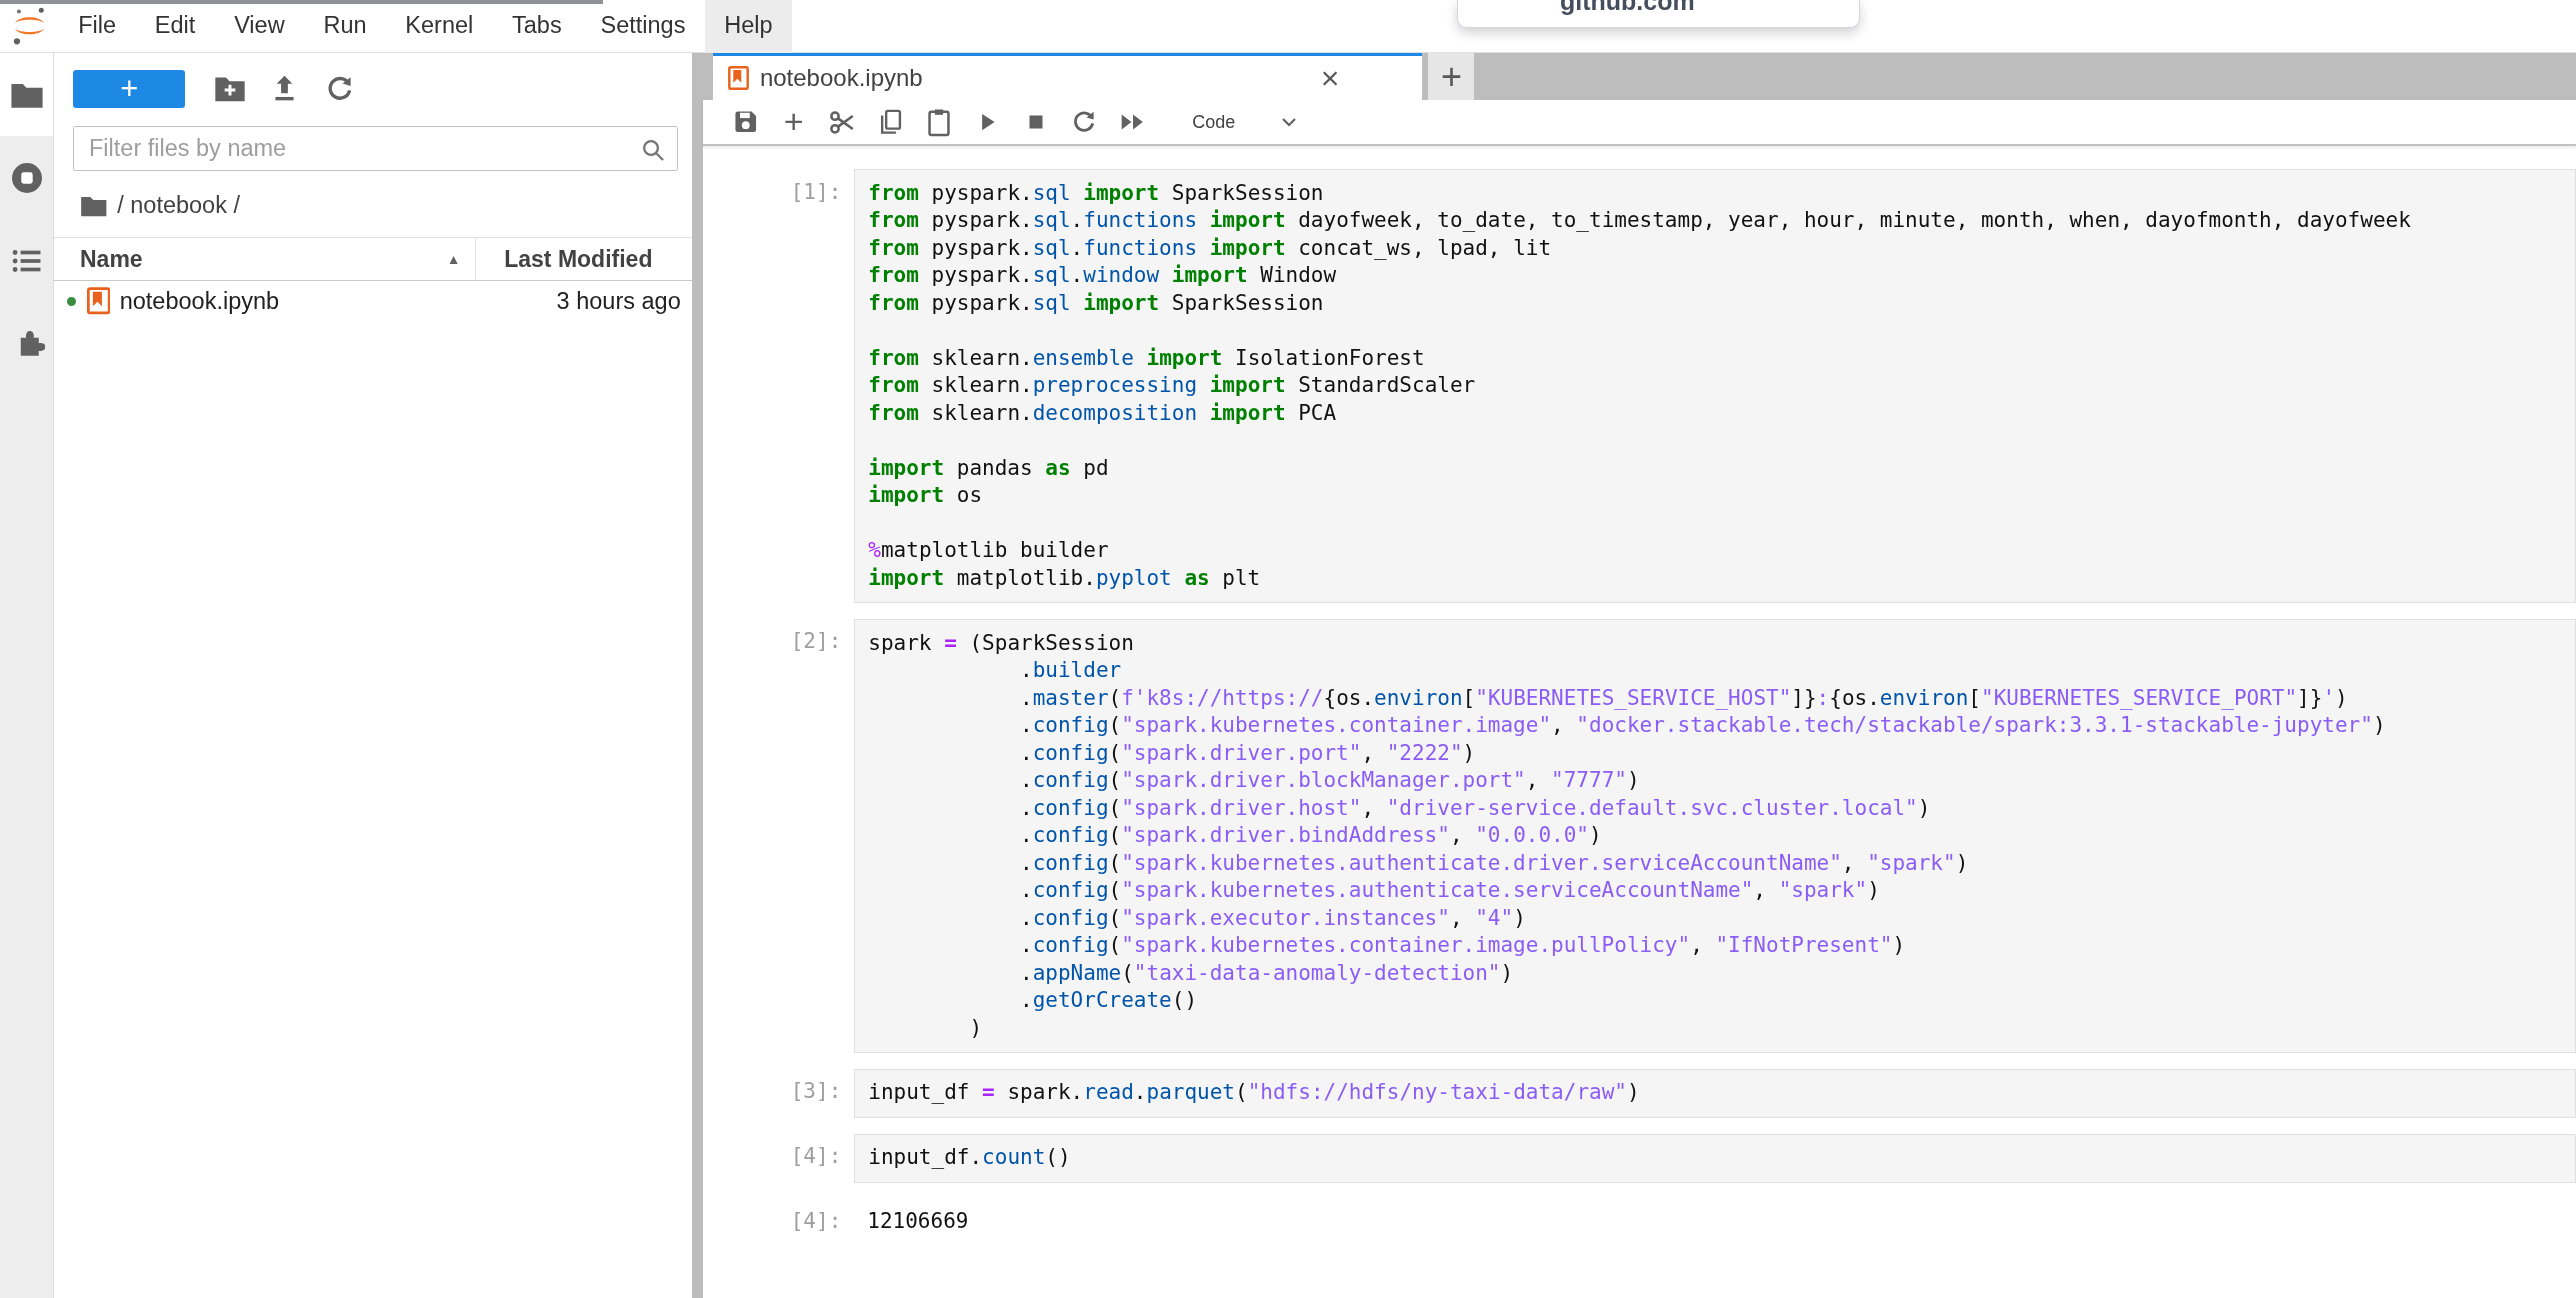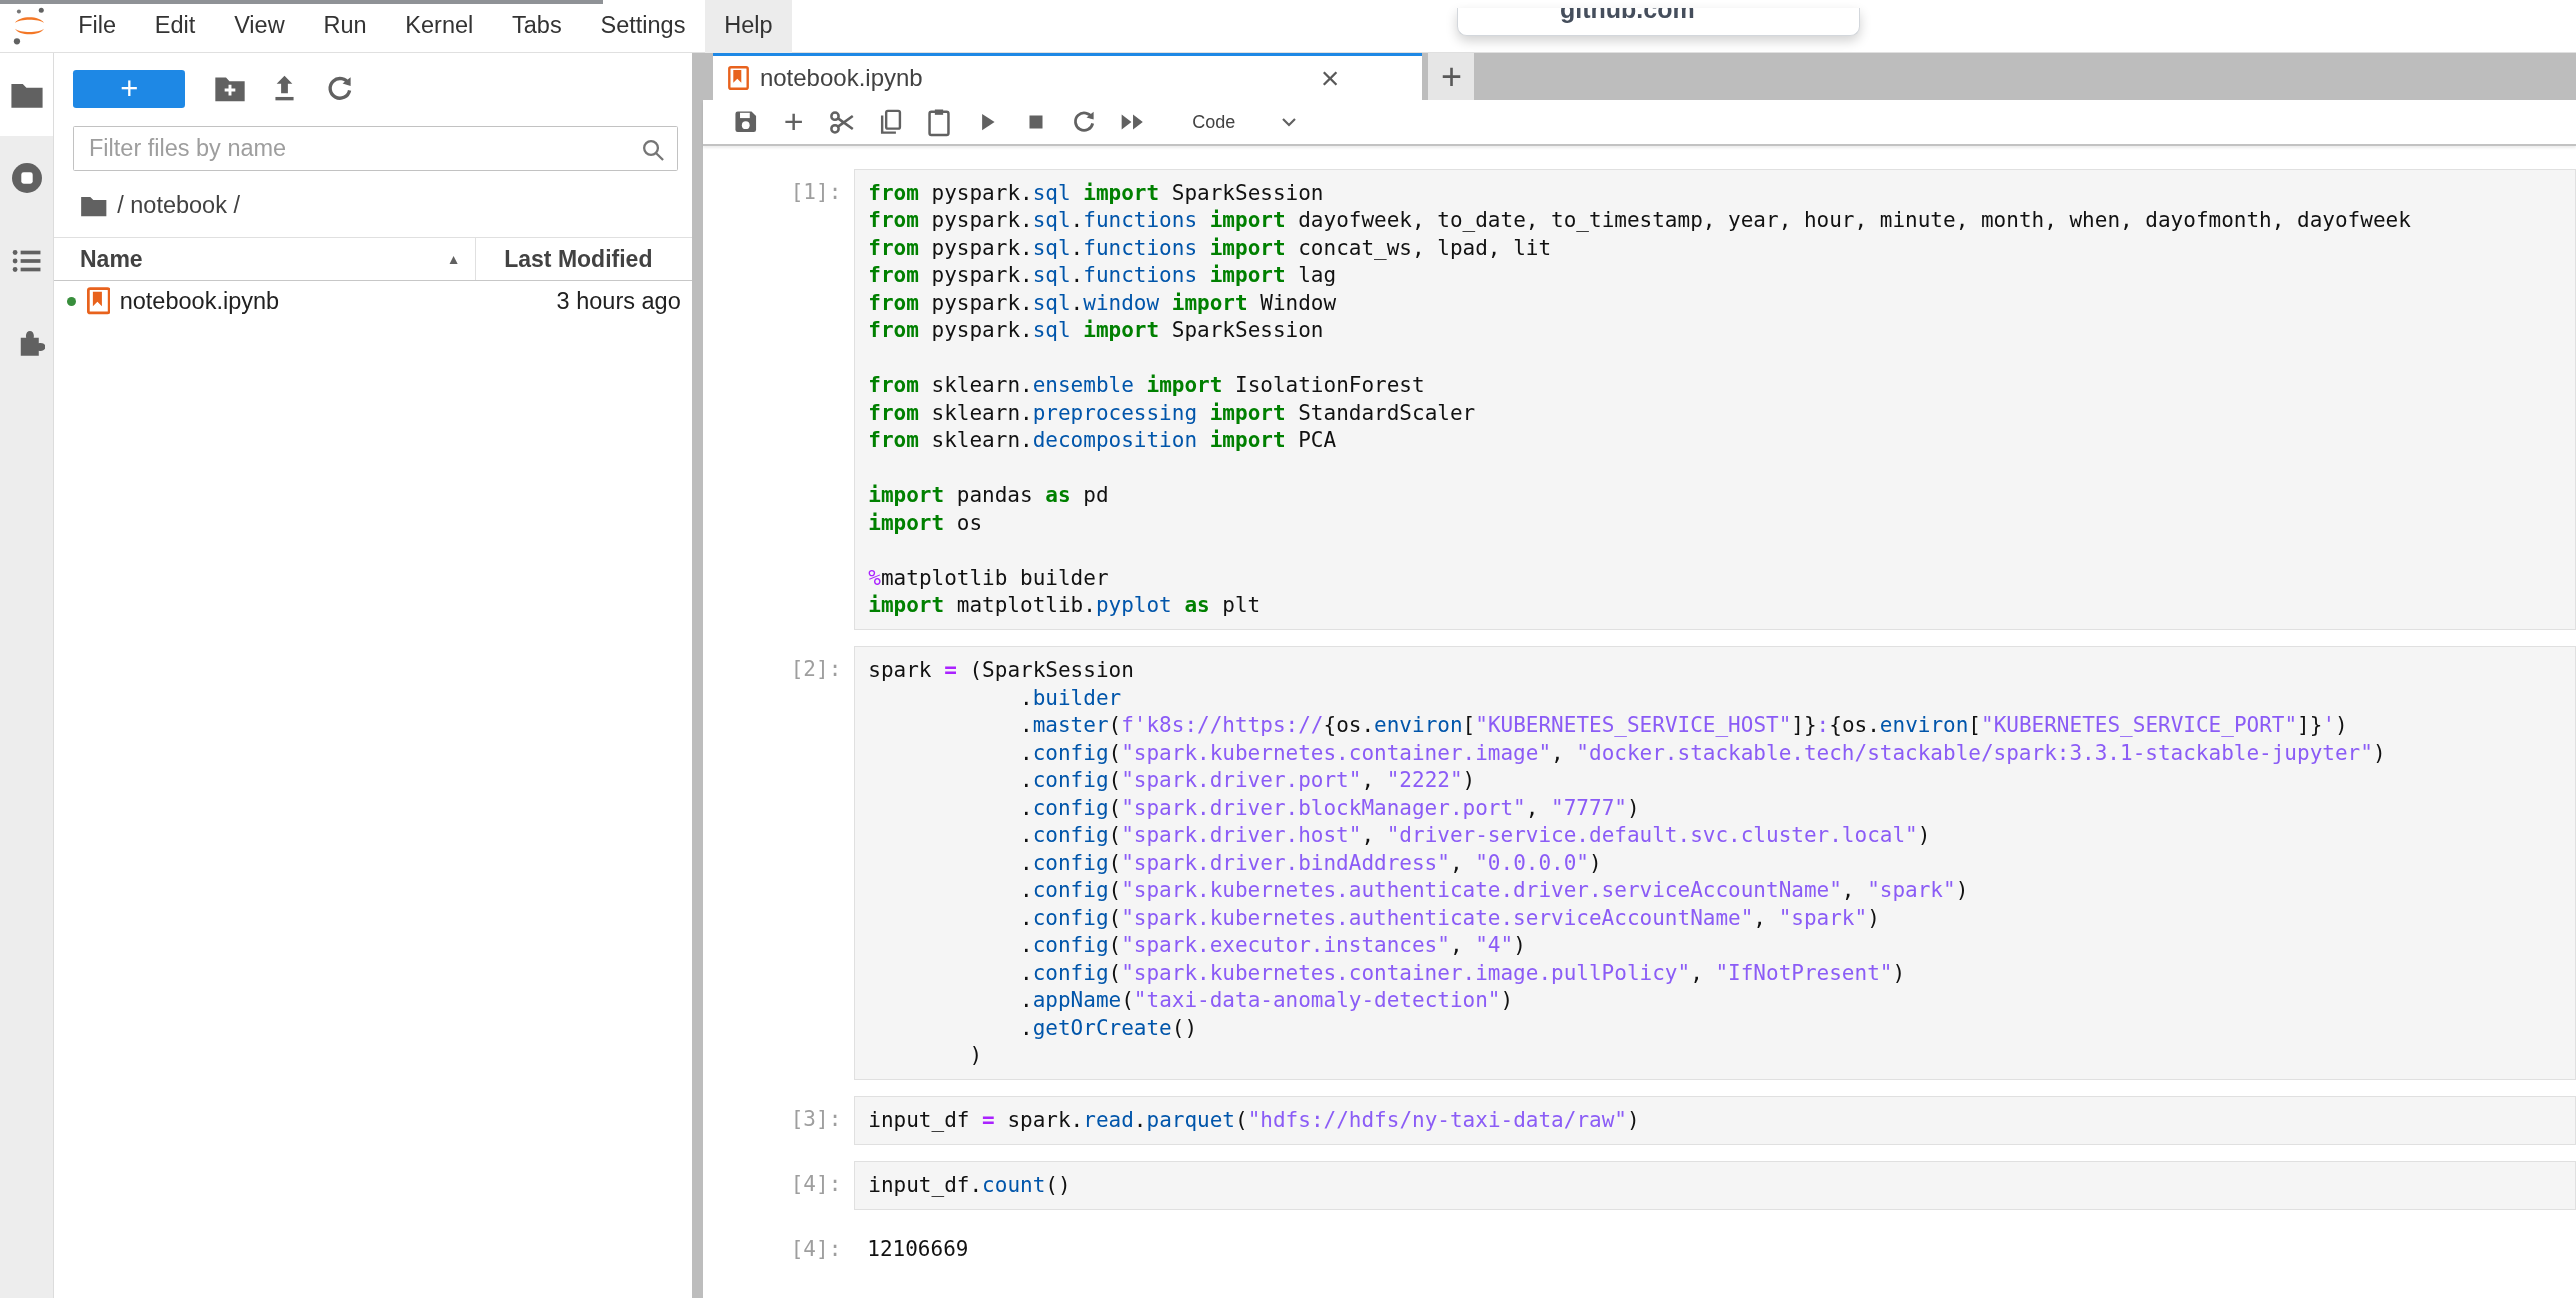--- a/index.html
+++ b/index.html
@@ -3,21 +3,21 @@
 <meta charset="utf-8">
 <style>
   * { margin:0; padding:0; box-sizing:border-box; }
   html,body { width:2576px; height:1299px; overflow:hidden; background:#fff;
               font-family:"Liberation Sans", sans-serif; }
   .screen { position:relative; width:2576px; height:1299px; }
 
   
   .hairline-dark  { position:absolute; left:0; top:0; width:603px; height:4px; background:#8f9296; z-index:50; }
   .hairline-light { position:absolute; left:919px; top:9.7px; width:1657px; height:1.6px; background:#e4e7eb; z-index:1; }
-  .gh-popup { position:absolute; left:1457px; top:8px; width:403px; height:27.5px; background:#fff;
+  .gh-popup { position:absolute; left:1457px; top:0; width:403px; height:27.5px; background:#fff;
               border:1.6px solid #d3d7dc; border-top:none; border-radius:0 0 9.7px 9.7px;
               box-shadow:0 4.9px 11.3px rgba(0,0,0,.18); overflow:hidden; z-index:60; }
   .gh-popup span { display:block; margin:-13px 0 0 102px; font-size:25px; font-weight:600; color:#454e5c; }
 
   
   .menubar { position:relative; height:53px; background:#fff; border-bottom:1.6px solid #e0e0e0;
              display:flex; align-items:center; z-index:10; }
   .logo { width:37px; height:40px; margin:0 11.3px 0 10.5px; }
   .menu-item { font-size:23.5px; color:#333; padding:0 19.4px; height:53px; line-height:51px; cursor:default; }
   .menu-item.active { background:#ececec; }
@@ -285,21 +285,20 @@
         </svg>
       </div>
 
       <div class="nbcontent" id="cells">
           <div class="cellrow">
             <div class="prompt">[1]:</div>
             <div class="editor">
               <div class="cline"><span class="tok-k">from</span><span> pyspark.</span><span class="tok-p">sql</span><span> </span><span class="tok-k">import</span><span> SparkSession</span></div>
               <div class="cline"><span class="tok-k">from</span><span> pyspark.</span><span class="tok-p">sql</span><span>.</span><span class="tok-p">functions</span><span> </span><span class="tok-k">import</span><span> dayofweek, to_date, to_timestamp, year, hour, minute, month, when, dayofmonth, dayofweek</span></div>
               <div class="cline"><span class="tok-k">from</span><span> pyspark.</span><span class="tok-p">sql</span><span>.</span><span class="tok-p">functions</span><span> </span><span class="tok-k">import</span><span> concat_ws, lpad, lit</span></div>
-              <div class="cline"><span class="tok-k">from</span><span> pyspark.</span><span class="tok-p">sql</span><span>.</span><span class="tok-p">functions</span><span> </span><span class="tok-k">import</span><span> lag</span></div>
               <div class="cline"><span class="tok-k">from</span><span> pyspark.</span><span class="tok-p">sql</span><span>.</span><span class="tok-p">window</span><span> </span><span class="tok-k">import</span><span> Window</span></div>
               <div class="cline"><span class="tok-k">from</span><span> pyspark.</span><span class="tok-p">sql</span><span> </span><span class="tok-k">import</span><span> SparkSession</span></div>
               <div class="cline">&nbsp;</div>
               <div class="cline"><span class="tok-k">from</span><span> sklearn.</span><span class="tok-p">ensemble</span><span> </span><span class="tok-k">import</span><span> IsolationForest</span></div>
               <div class="cline"><span class="tok-k">from</span><span> sklearn.</span><span class="tok-p">preprocessing</span><span> </span><span class="tok-k">import</span><span> StandardScaler</span></div>
               <div class="cline"><span class="tok-k">from</span><span> sklearn.</span><span class="tok-p">decomposition</span><span> </span><span class="tok-k">import</span><span> PCA</span></div>
               <div class="cline">&nbsp;</div>
               <div class="cline"><span class="tok-k">import</span><span> pandas </span><span class="tok-k">as</span><span> pd</span></div>
               <div class="cline"><span class="tok-k">import</span><span> os</span></div>
               <div class="cline">&nbsp;</div>

